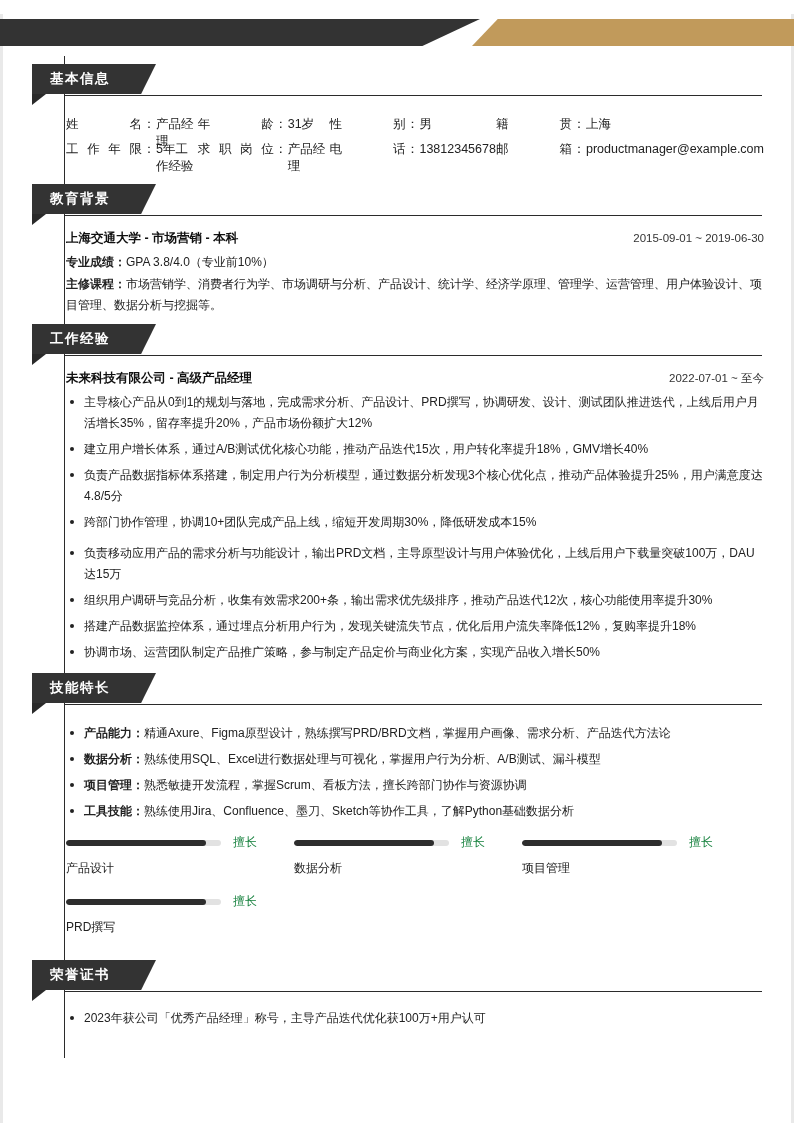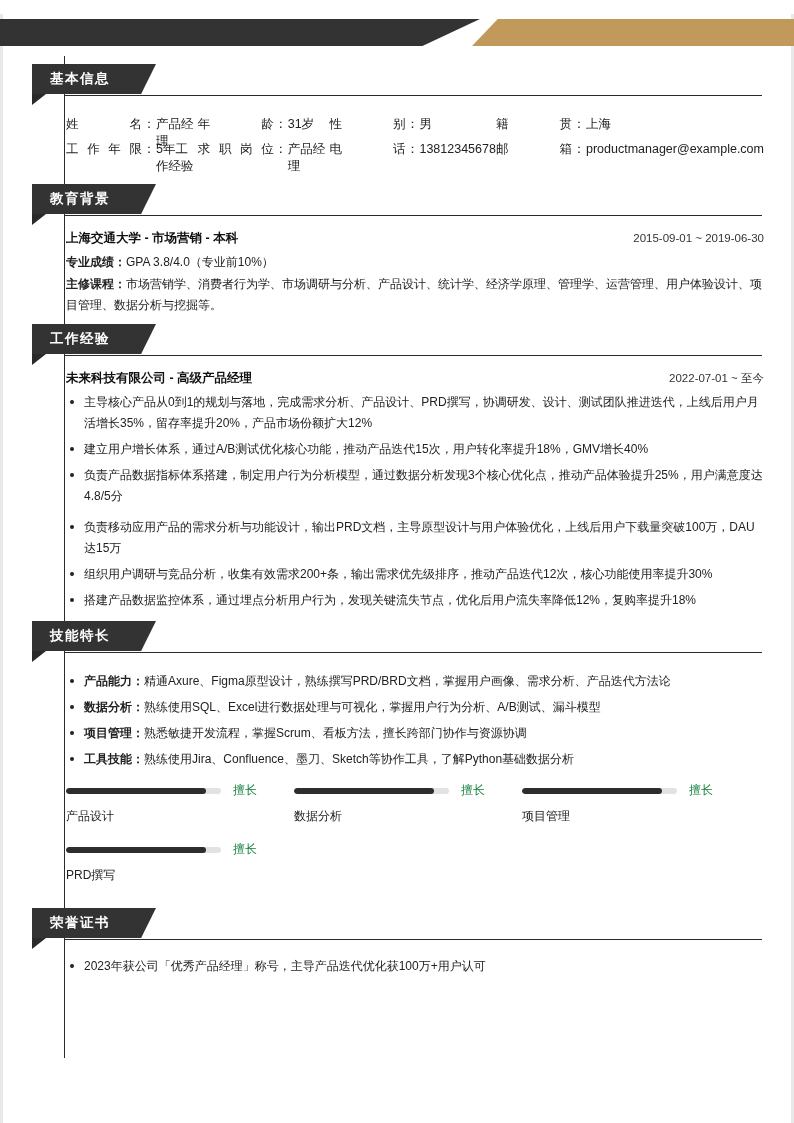--- a/index.html
+++ b/index.html
@@ -386,27 +386,29 @@
     <div class="section-body" id="work-body">
         <div class="entry">
           <div class="entry-head">
             <div class="entry-title"><span>未来科技有限公司</span><span> - </span><span>高级产品经理</span></div>
             <div class="entry-date">2022-07-01 ~ 至今</div>
           </div>
           <ul class="bullets">
             <li>主导核心产品从0到1的规划与落地，完成需求分析、产品设计、PRD撰写，协调研发、设计、测试团队推进迭代，上线后用户月活增长35%，留存率提升20%，产品市场份额扩大12%</li>
             <li>建立用户增长体系，通过A/B测试优化核心功能，推动产品迭代15次，用户转化率提升18%，GMV增长40%</li>
             <li>负责产品数据指标体系搭建，制定用户行为分析模型，通过数据分析发现3个核心优化点，推动产品体验提升25%，用户满意度达4.8/5分</li>
+            <li>跨部门协作管理，协调10+团队完成产品上线，缩短开发周期30%，降低研发成本15%</li>
           </ul>
         </div>
         <div class="entry">
           <ul class="bullets">
             <li>负责移动应用产品的需求分析与功能设计，输出PRD文档，主导原型设计与用户体验优化，上线后用户下载量突破100万，DAU达15万</li>
             <li>组织用户调研与竞品分析，收集有效需求200+条，输出需求优先级排序，推动产品迭代12次，核心功能使用率提升30%</li>
             <li>搭建产品数据监控体系，通过埋点分析用户行为，发现关键流失节点，优化后用户流失率降低12%，复购率提升18%</li>
+            <li>协调市场、运营团队制定产品推广策略，参与制定产品定价与商业化方案，实现产品收入增长50%</li>
           </ul>
         </div>
       </div>
   </div>
 
   <div class="section">
     <div class="section-head">
       <div class="head-rule"></div>
       <div class="badge">
         <span class="badge-label">技能特长</span>

